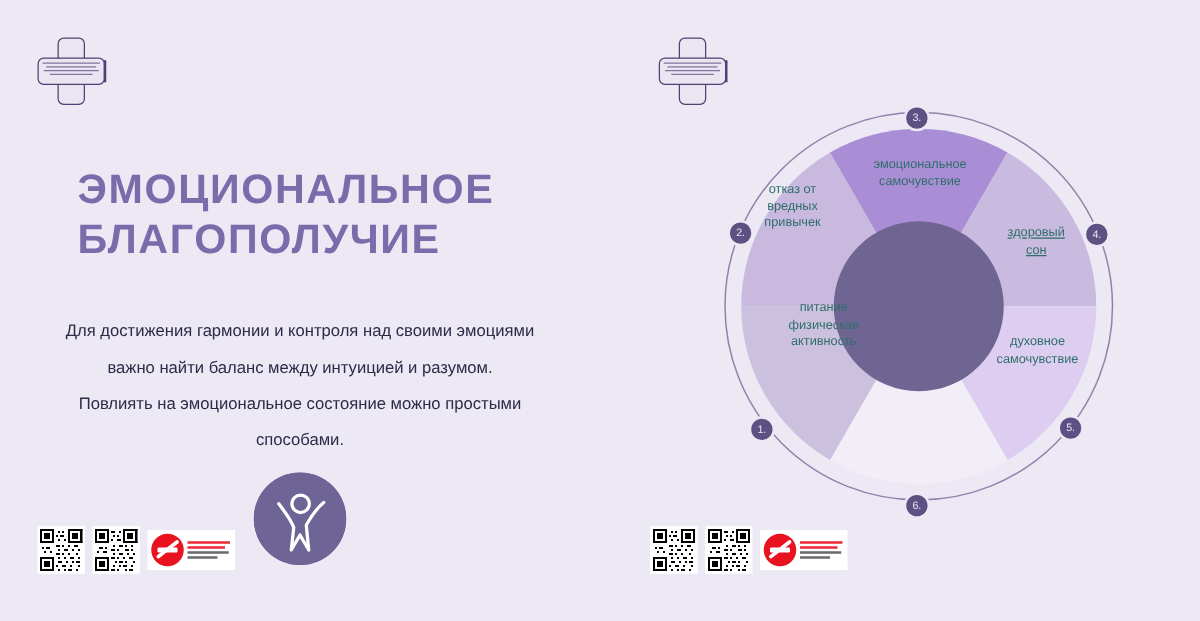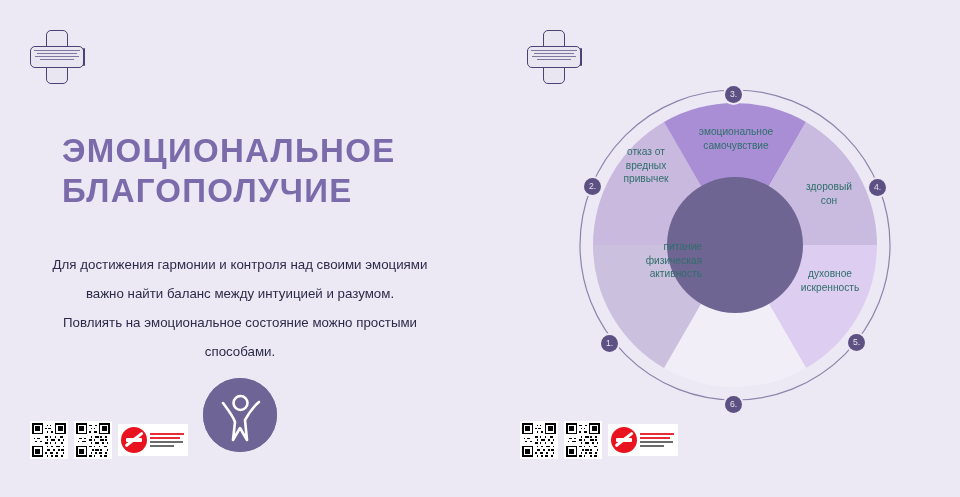--- a/index.html
+++ b/index.html
@@ -560,32 +560,32 @@
           <path d="M 160 160 L 88.99999999999994 37.024392662609756 A 142 142 0 0 1 231 37.02439266260971 Z" fill="#a98ed6"></path>
           <path d="M 160 160 L 231 37.02439266260971 A 142 142 0 0 1 302 159.99999999999997 Z" fill="#c9bbdf"></path>
           <path d="M 160 160 L 302 160 A 142 142 0 0 1 231 282.9756073373903 Z" fill="#ddcdf0"></path>
           <path d="M 160 160 L 231 282.9756073373903 A 142 142 0 0 1 89.00000000000003 282.97560733739033 Z" fill="#f2eef8"></path>
           <path d="M 160 160 L 89.00000000000003 282.97560733739033 A 142 142 0 0 1 18 160.00000000000003 Z" fill="#ccc0df"></path>
         </g>
       <circle cx="160" cy="160" r="68" fill="#6f6593"></circle>
     </svg>
 
 
-    <div class="seg-label" style="left:15px;  top:155px; width:112px;text-align:right;">питание
+    <div class="seg-label" style="left:28px;  top:155px; width:112px;">питание
 физическая
 активность</div>
-    <div class="seg-label" style="left:16px;  top:60px;  width:110px;">отказ от
+    <div class="seg-label" style="left:4px;  top:60px;  width:110px;">отказ от
 вредных
 привычек</div>
     <div class="seg-label" style="left:100px; top:40px;  width:122px;">эмоциональное
 самочувствие</div>
-    <div class="seg-label" style="left:200px; top:95px;  width:108px;">здоровый
+    <div class="seg-label" style="left:200px; top:95px;  width:108px;text-decoration:underline;">здоровый
 сон</div>
     <div class="seg-label" style="left:196px; top:182px; width:118px;">духовное
-искренность</div>
+самочувствие</div>
 
     <div class="marker" style="left:26px;  top:250px;">1.</div>
     <div class="marker" style="left:9px;   top:93px;">2.</div>
     <div class="marker" style="left:150px; top:1px;">3.</div>
     <div class="marker" style="left:294px; top:94px;">4.</div>
     <div class="marker" style="left:273px; top:249px;">5.</div>
     <div class="marker" style="left:150px; top:311px;">6.</div>
   </div>
 
 </div>

